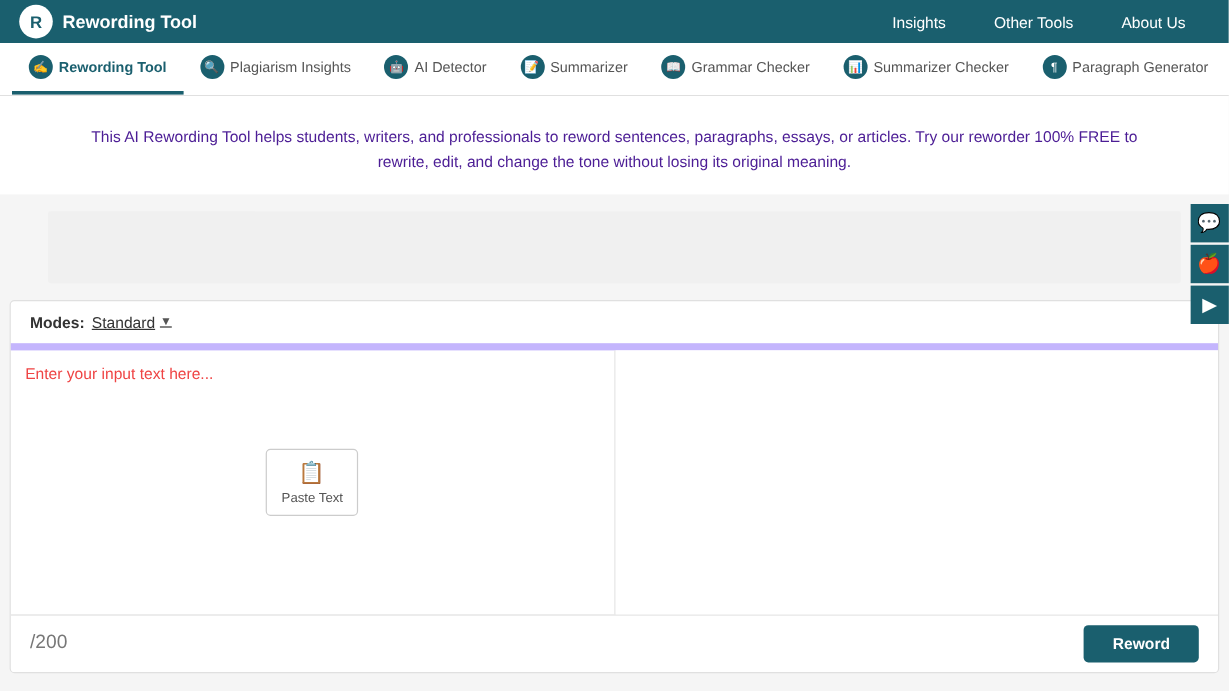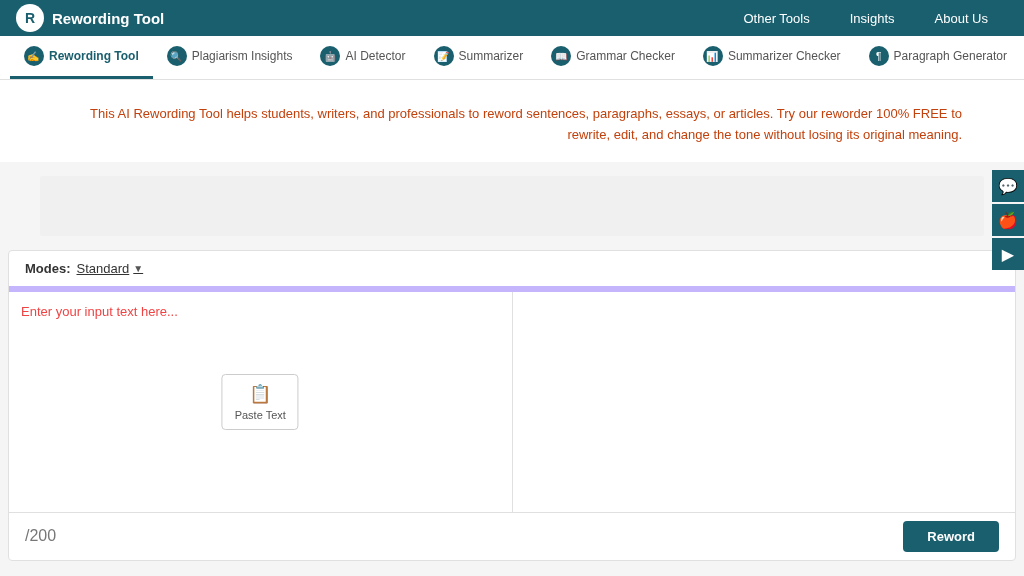--- a/index.html
+++ b/index.html
@@ -95,25 +95,24 @@
       text-align: center;
     }
     .main-title {
       font-size: 22px;
       font-weight: bold;
       color: #222;
       margin-bottom: 10px;
     }
     .main-desc {
       font-size: 13px;
-      color: #c2410c;
+      color: #4c1d95;
       line-height: 1.6;
       max-width: 900px;
       margin: 0 auto;
-      text-align: right;
     }
 
     
     .ad-banner {
       background: #f0f0f0;
       height: 60px;
       margin: 14px 40px;
       border-radius: 2px;
     }
 
@@ -243,22 +242,22 @@
   </style>
 </head>
 <body>
 
 <header class="header">
   <div class="header-logo">
     <div class="logo-icon">R</div>
     <span>Rewording Tool</span>
   </div>
   <nav class="header-nav">
+    <a href="#">Insights</a>
     <a href="#">Other Tools</a>
-    <a href="#">Insights</a>
     <a href="#">About Us</a>
   </nav>
 </header>
 
 <div class="tab-bar">
   <div class="tab active">
     <div class="tab-icon">✍</div>
     <span>Rewording Tool</span>
   </div>
   <div class="tab">

